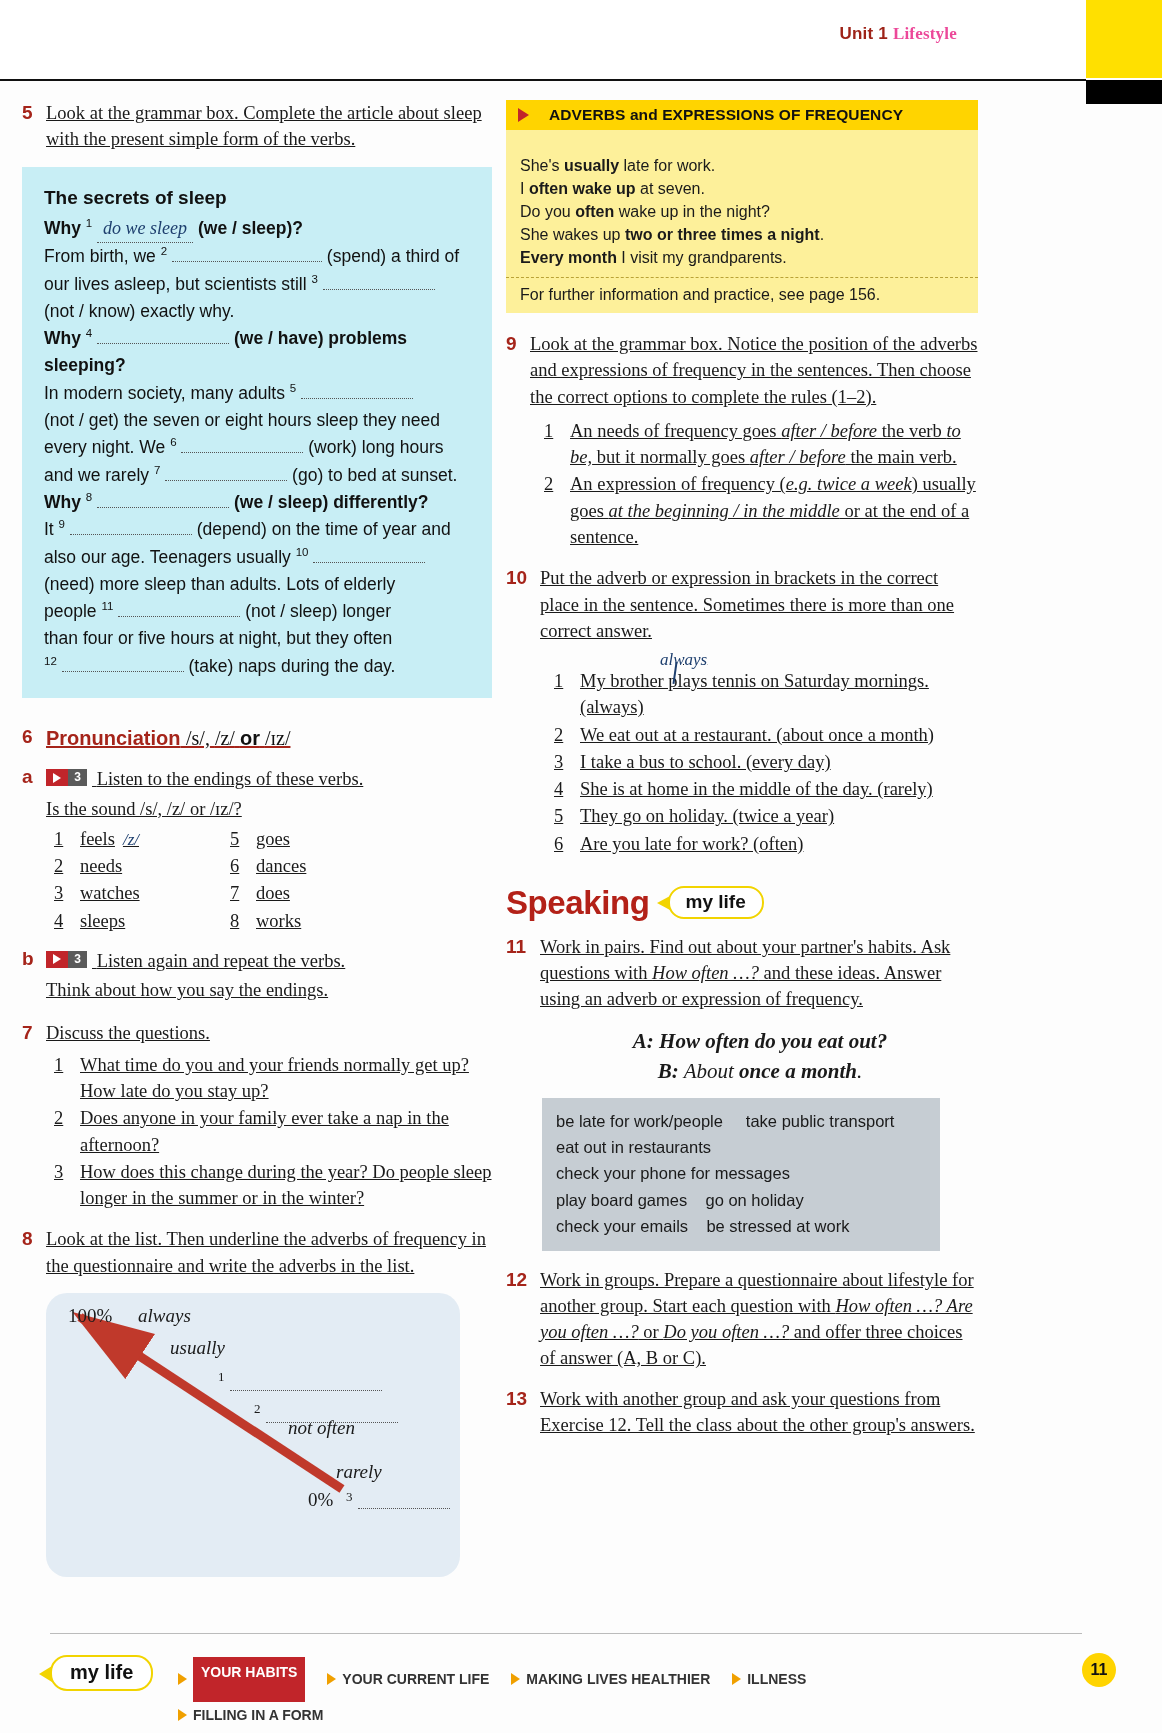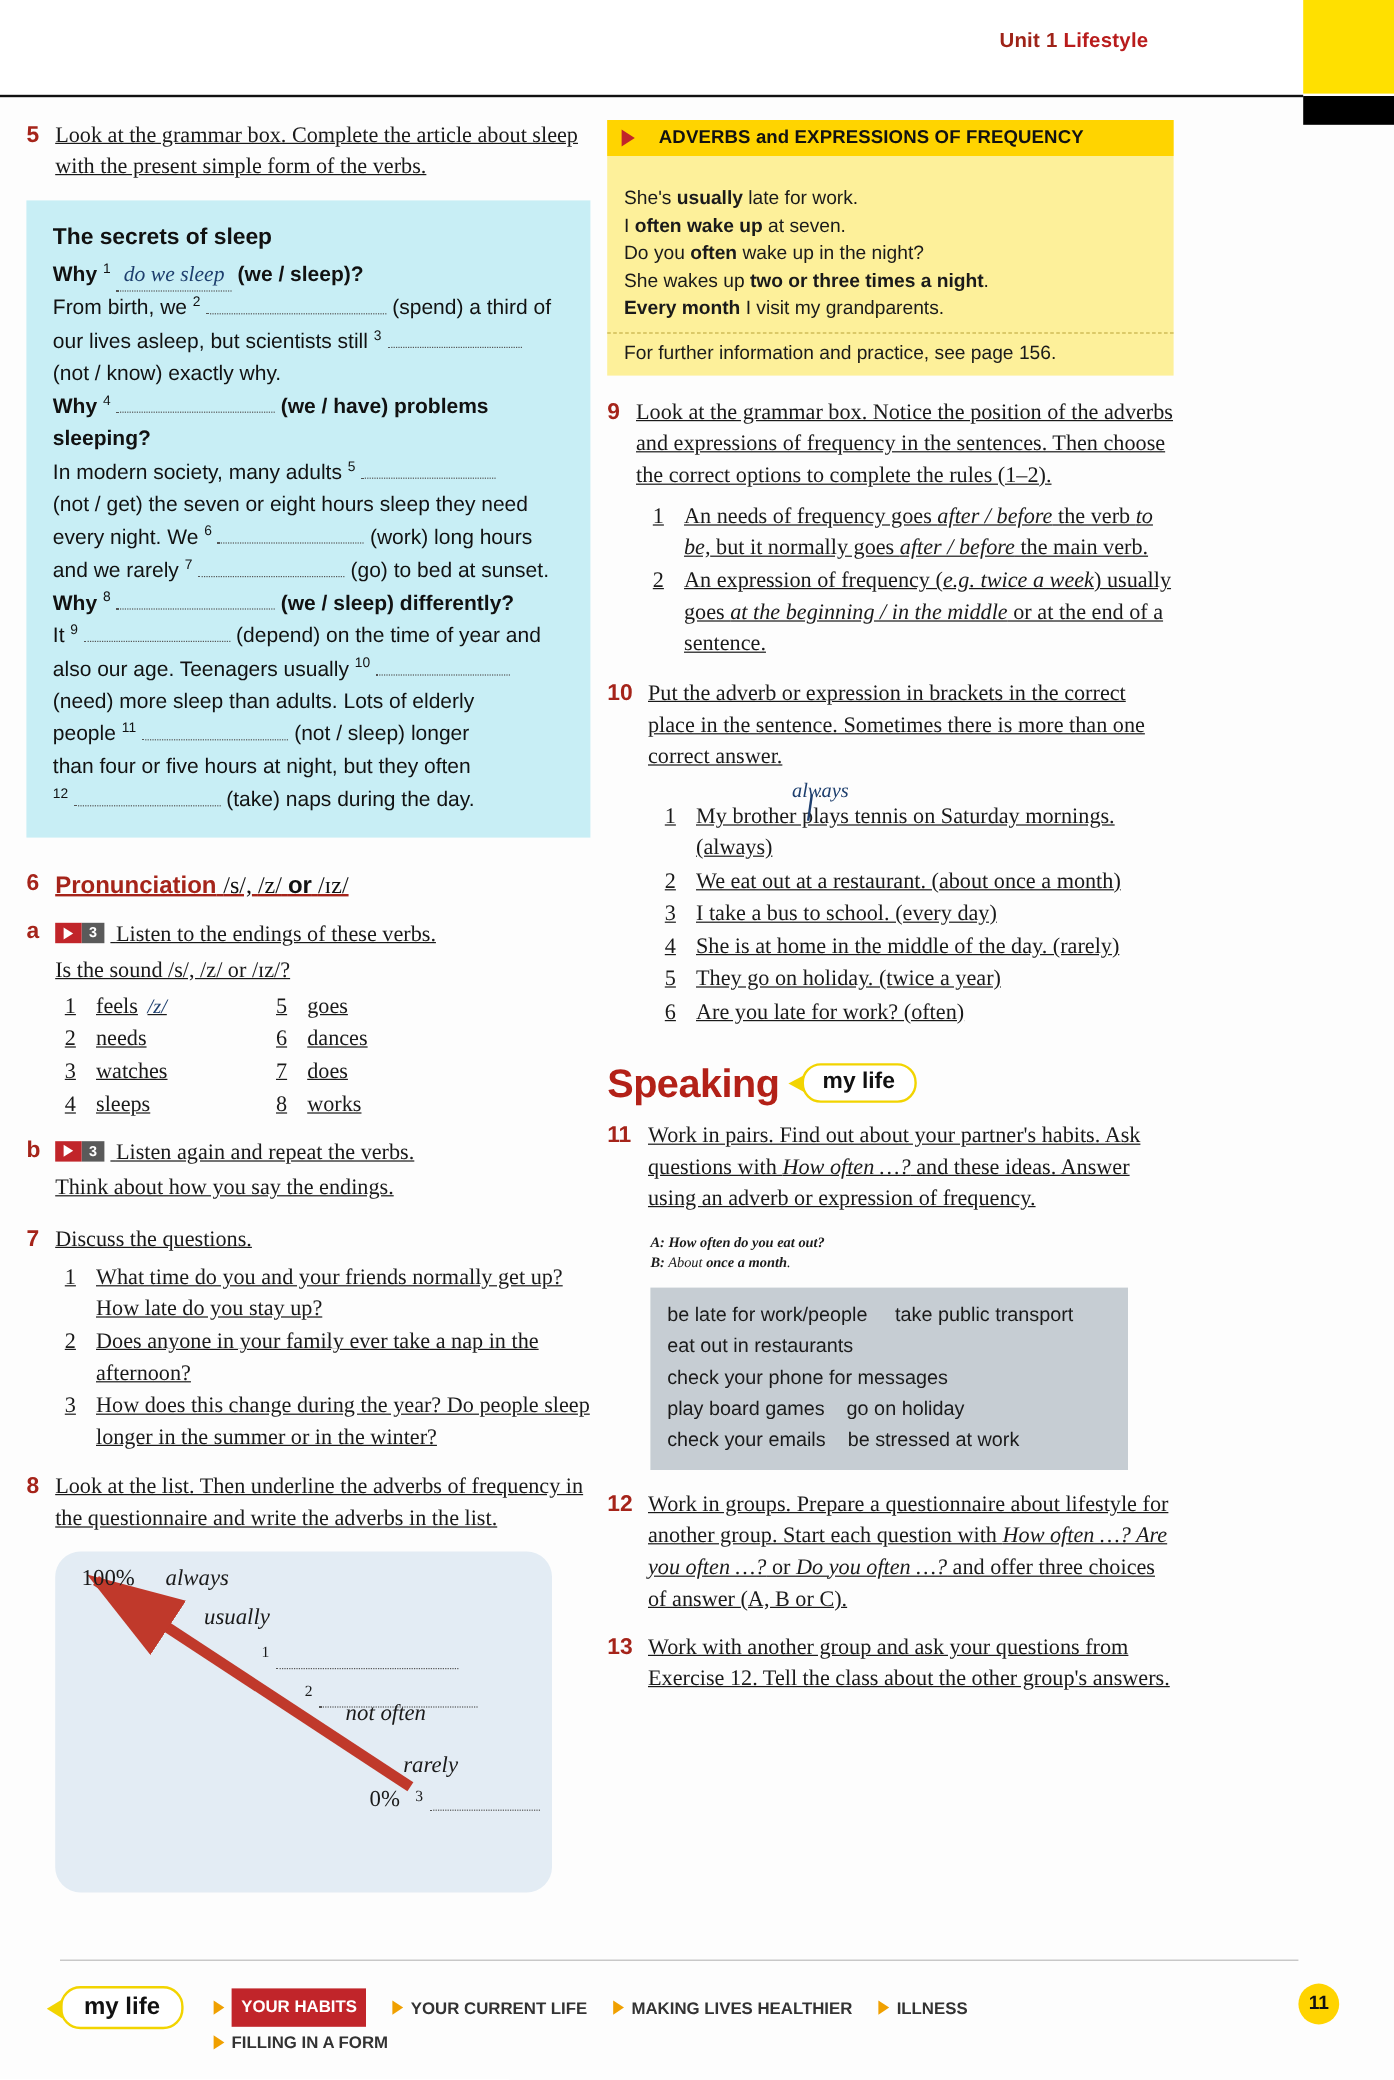--- a/index.html
+++ b/index.html
@@ -30,21 +30,21 @@
   .unit-label {
     position: absolute;
     right: 205px;
     top: 24px;
     font-family: "Liberation Sans", sans-serif;
     font-size: 17px;
     font-weight: bold;
     letter-spacing: .2px;
   }
   .unit-label .unit-num { color: #9e2318; }
-  .unit-label .unit-title { color: #b91c1c; }
+  .unit-label .unit-title { color: #ec4899; font-family: Liberation Serif, serif; }
 
   .yellow-tab {
     position: absolute;
     right: 0;
     top: 0;
     width: 76px;
     height: 78px;
     background: #ffe000;
   }
   .black-tab {
@@ -344,23 +344,24 @@
     padding: 10px 14px 12px 14px;
     font-family: "Liberation Sans", sans-serif;
     font-size: 16.5px;
     line-height: 1.58;
     width: 370px;
   }
   .ideas-box .row { white-space: pre; }
 
   .dialogue {
     margin: 4px 0 0 36px;
-    font-size: 12px;
+    font-size: 21px;
     line-height: 1.42;
     font-style: italic;
+    text-align: center;
   }
   .dialogue b { font-weight: bold; font-style: italic; }
   .dialogue .spk { font-weight: bold; font-style: italic; }
 
   
   .hw-always {
     font-family: "Liberation Serif", serif;
     font-style: italic;
     color: #1e3f6e;
     font-size: 17px;
@@ -431,21 +432,21 @@
   .flink .tri {
     width: 0; height: 0;
     border-left: 9px solid #f0a000;
     border-top: 6px solid transparent;
     border-bottom: 6px solid transparent;
     margin-right: 6px;
   }
   .flink.active .lbl {
     background: #c1252a;
     color: #fff;
-    padding: 2px 8px 3px 8px;
+    padding: 2px 8px 16px 8px;
   }
   .page-circle {
     position: absolute;
     right: 46px;
     top: 28px;
     width: 34px;
     height: 34px;
     border-radius: 50%;
     background: #ffd400;
     color: #111;

